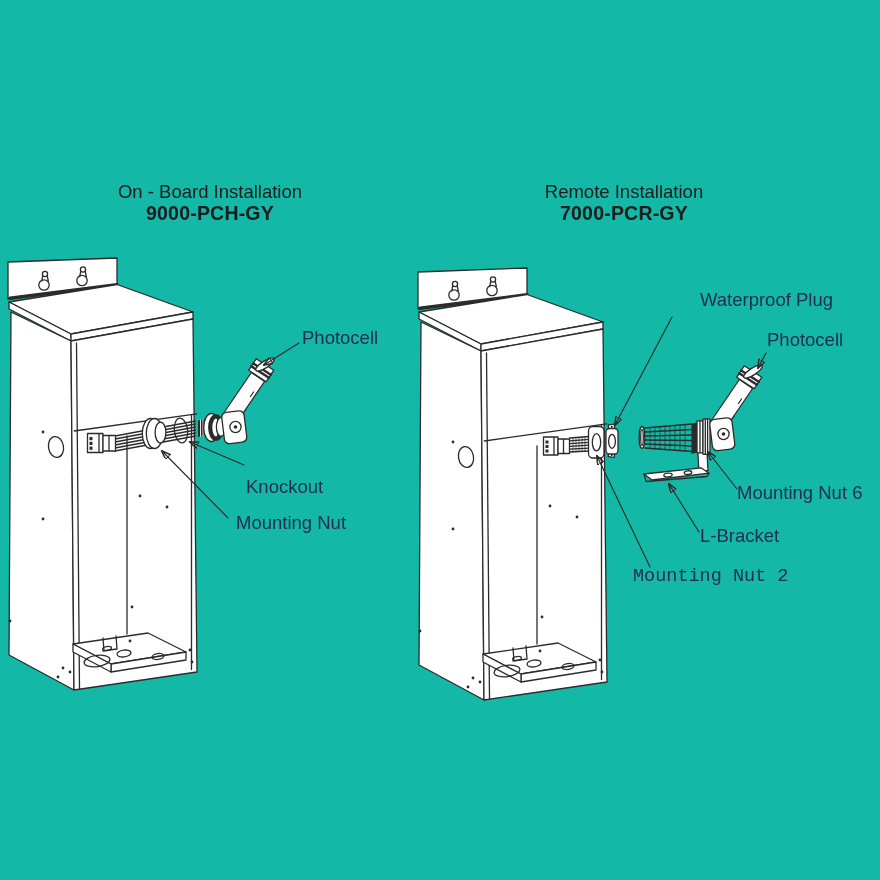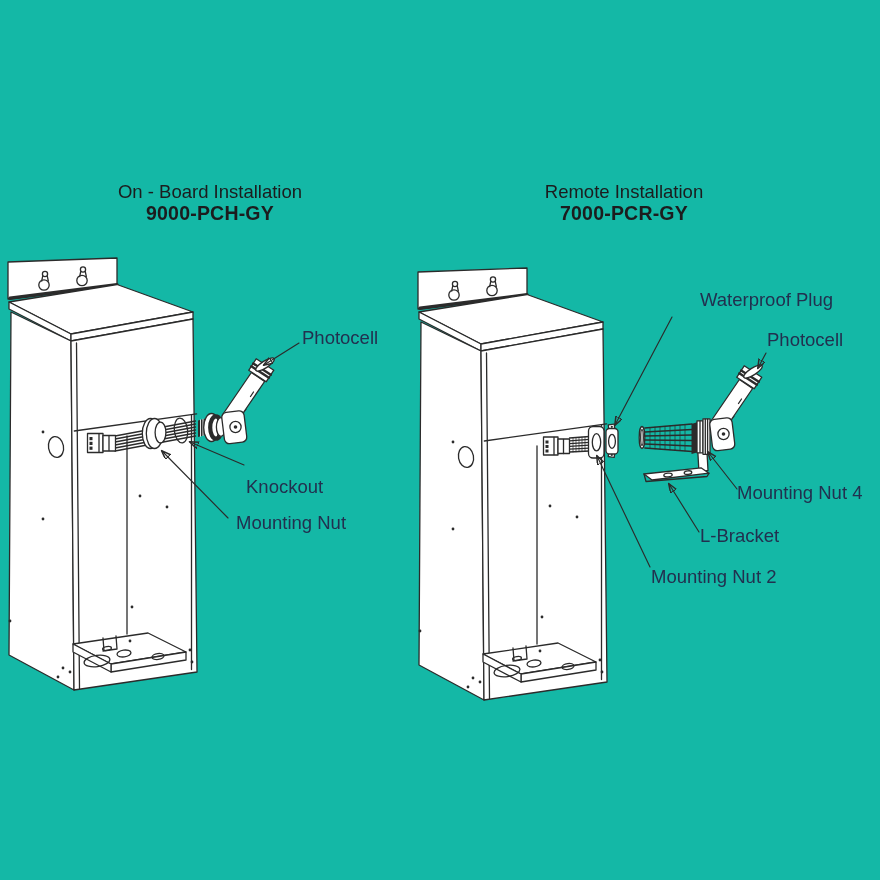--- a/index.html
+++ b/index.html
@@ -232,16 +232,16 @@
     <div class="title-line">Remote Installation</div>
     <div class="model-line">7000-PCR-GY</div>
   </div>
 
   <div class="part-label" style="left:302px;top:327px;">Photocell</div>
   <div class="part-label" style="left:246px;top:455px;margin-top:21px;">Knockout</div>
   <div class="part-label" style="left:236px;top:512px;">Mounting Nut</div>
 
   <div class="part-label" style="left:700px;top:289px;">Waterproof Plug</div>
   <div class="part-label" style="left:767px;top:329px;">Photocell</div>
-  <div class="part-label" style="left:737px;top:482px;">Mounting Nut 4</div>
+  <div class="part-label" style="left:737px;top:482px;">Mounting Nut 6</div>
   <div class="part-label" style="left:700px;top:525px;text-align:center;">L-Bracket</div>
-  <div class="part-label" style="left:651px;top:566px;">Mounting Nut 2</div>
+  <div class="part-label" style="left:633px;top:566px;font-family:Liberation Mono, monospace;">Mounting Nut 2</div>
 </div>
 
 </body></html>

